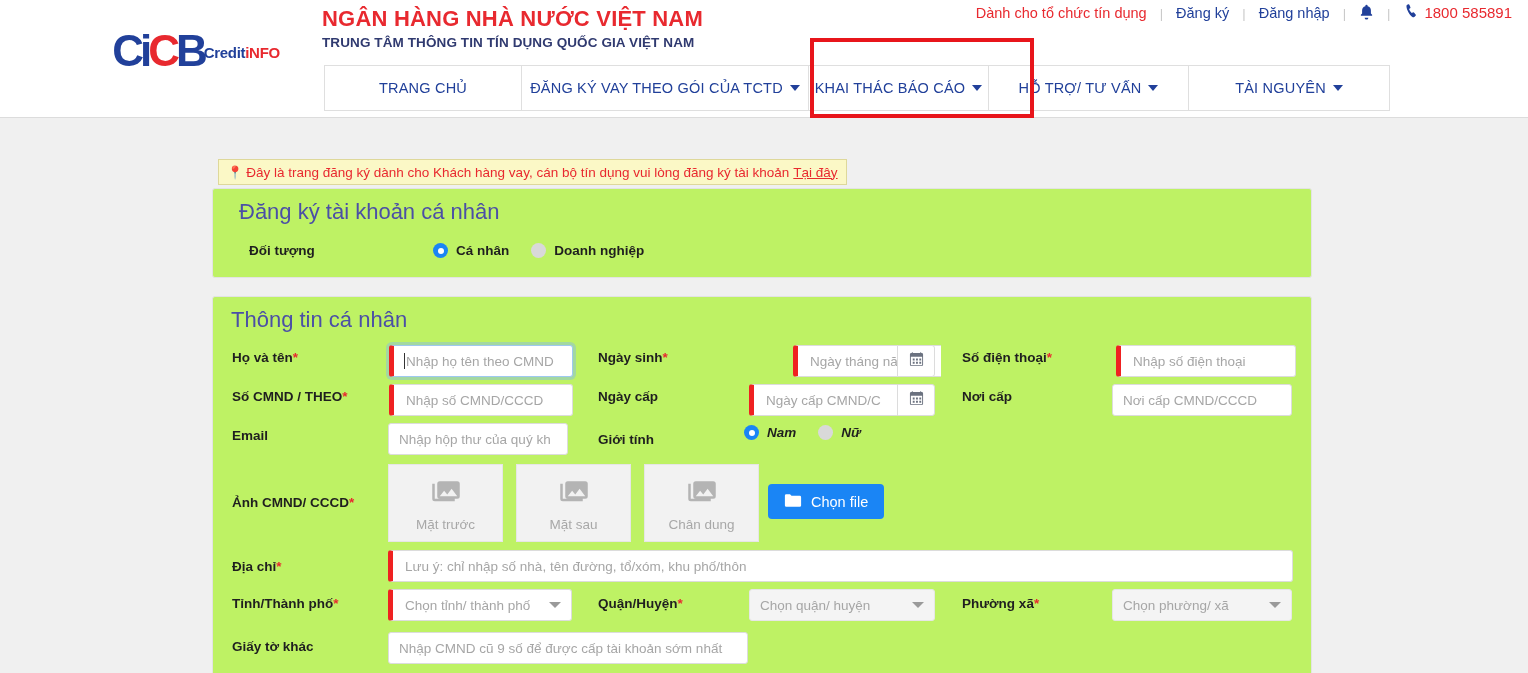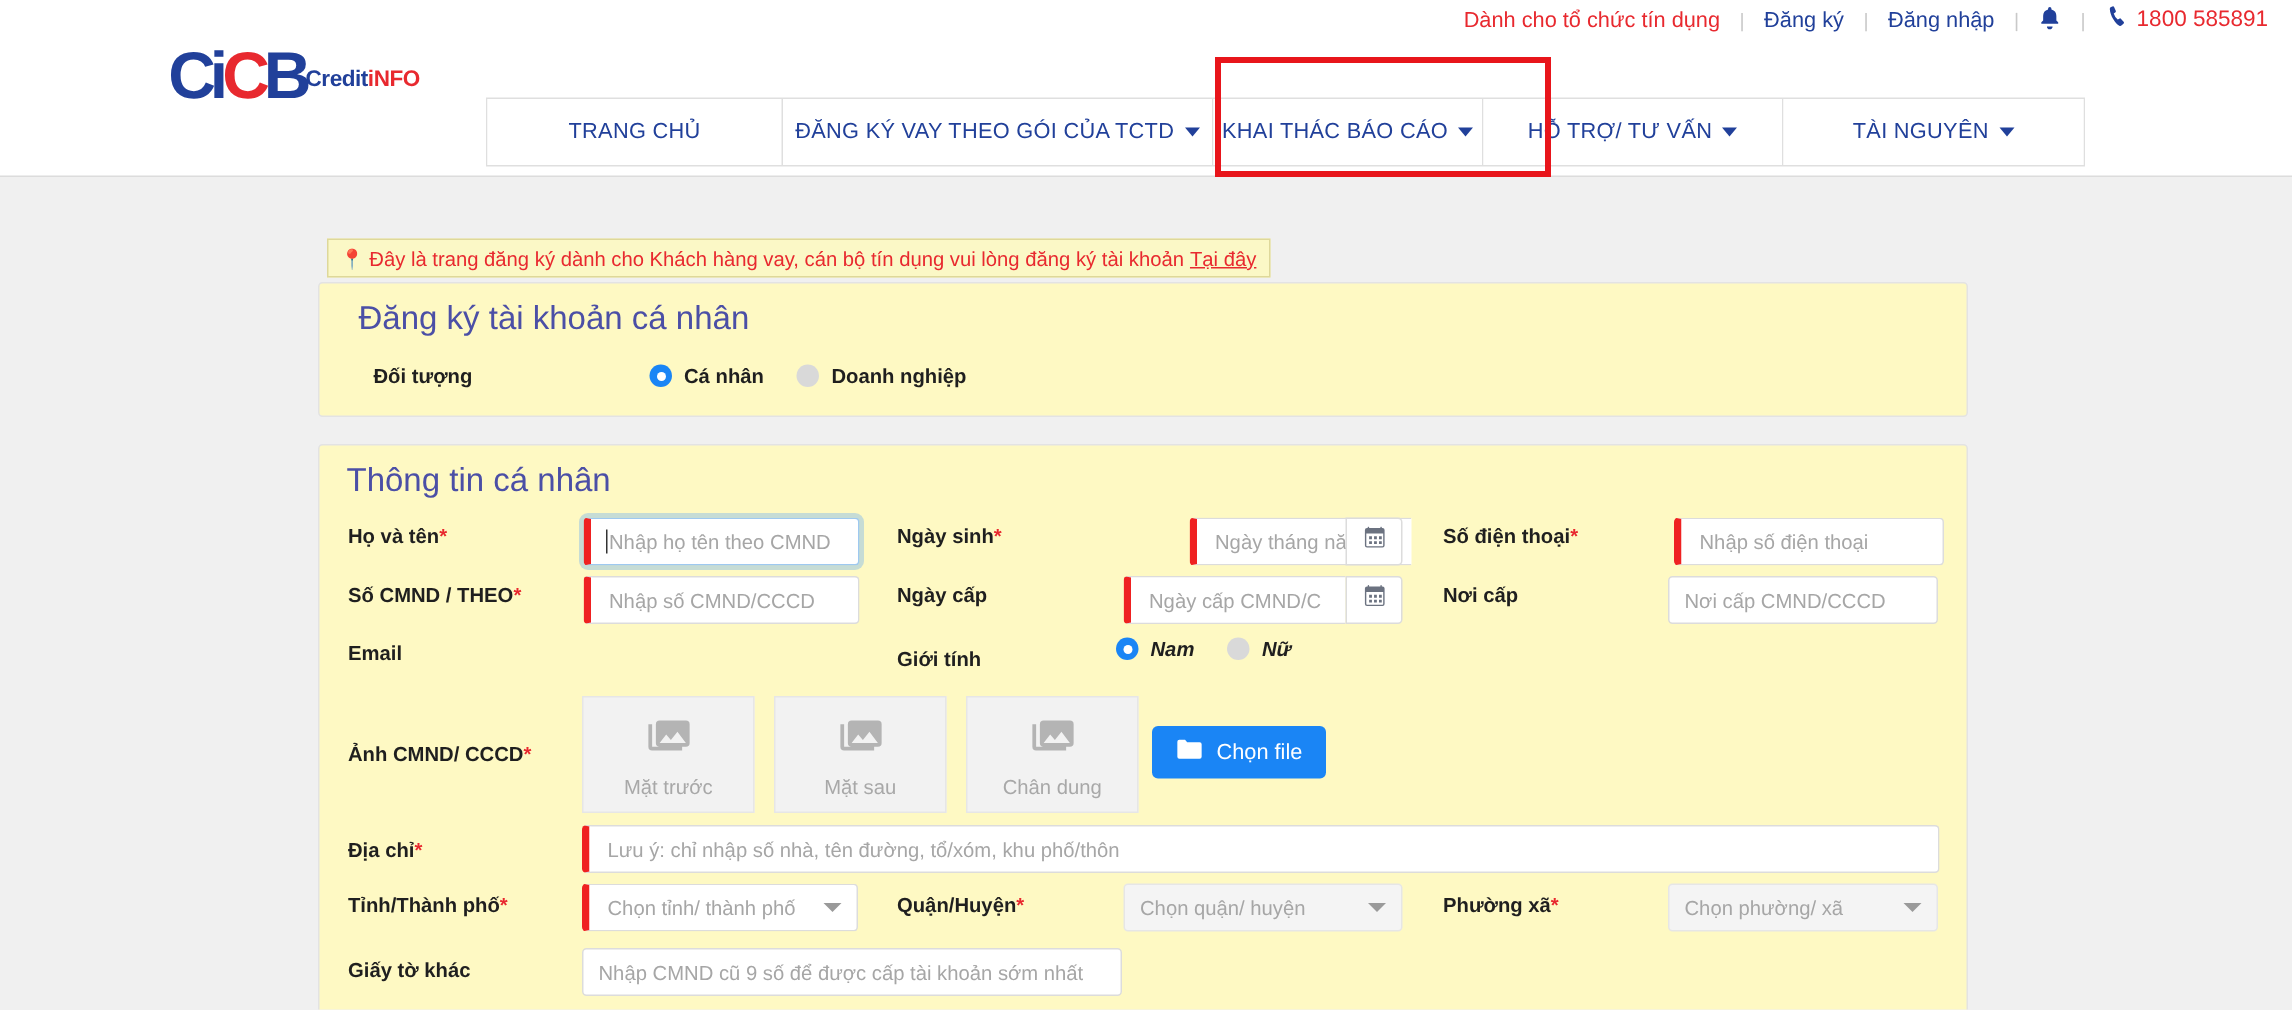--- a/index.html
+++ b/index.html
@@ -114,21 +114,21 @@
     background:#fbf8c6; border:1px solid #ded89a;
     display:flex; align-items:center;
     color:#e8292f; font-size:13.5px; white-space:nowrap;
   }
   .notice .pin { margin-right:3px; font-size:13px; }
   .notice a { color:#e8292f; text-decoration:underline; margin-left:4px; }
 
   
   .card {
     position:absolute;
-    background:#fef9c3;
+    background:#bef264;
     border:1px solid #e3e3e3;
     border-radius: 3px;
   }
   .card-1 { left:212px; top:188px; width:1100px; height:90px; }
   .card-2 { left:212px; top:296px; width:1100px; height:400px; }
 
   .card-title {
     color:#4b4fa6; font-size:22px; font-weight:400;
     position:absolute; left:26px; top:10px;
     font-family:"Liberation Sans", sans-serif;
@@ -230,20 +230,24 @@
 </head>
 <body>
 
 <div class="topbar">
 
   <div class="logo-wrap">
     <div class="logo-mark"><span class="b1">Ci</span><span class="r1">C</span><span class="b1">B</span></div>
     <div class="logo-sub"><span class="b1">Credit</span><span class="r1">i</span><span class="r1">NFO</span></div>
   </div>
 
+  <div class="brand-block">
+    <div class="brand-title">NGÂN HÀNG NHÀ NƯỚC VIỆT NAM</div>
+    <div class="brand-sub">TRUNG TÂM THÔNG TIN TÍN DỤNG QUỐC GIA VIỆT NAM</div>
+  </div>
 
   <div class="util-nav">
     <a class="util-red" href="#">Dành cho tổ chức tín dụng</a>
     <span class="util-sep">|</span>
     <a class="util-blue" href="#">Đăng ký</a>
     <span class="util-sep">|</span>
     <a class="util-blue" href="#">Đăng nhập</a>
     <span class="util-sep">|</span>
     <span class="bell">
       <svg width="15" height="16" viewBox="0 0 16 16" fill="#21409a">
@@ -345,20 +349,23 @@
         </svg>
     </span>
   </div>
 
   <div class="f-label" style="left:749px; top:92px;"><span>Nơi cấp</span></div>
   <div class="f-input" style="left:899px; top:87px; width:180px;">
     <span>Nơi cấp CMND/CCCD</span>
   </div>
 
   <div class="f-label" style="left:19px; top:131px;"><span>Email</span></div>
+  <div class="f-input" style="left:175px; top:126px; width:180px;">
+    <span>Nhập hộp thư của quý kh</span>
+  </div>
 
   <div class="f-label" style="left:385px; top:135px;"><span>Giới tính</span></div>
   <div style="position:absolute; left:531px; top:128px; display:flex; align-items:center;font-style:italic;">
     <span class="radio on"></span>
     <span class="radio-label">Nam</span>
     <span class="radio"></span>
     <span class="radio-label">Nữ</span>
   </div>
 
   <div class="f-label" style="left:19px; top:198px;"><span>Ảnh CMND/ CCCD</span><span class="req">*</span></div>

